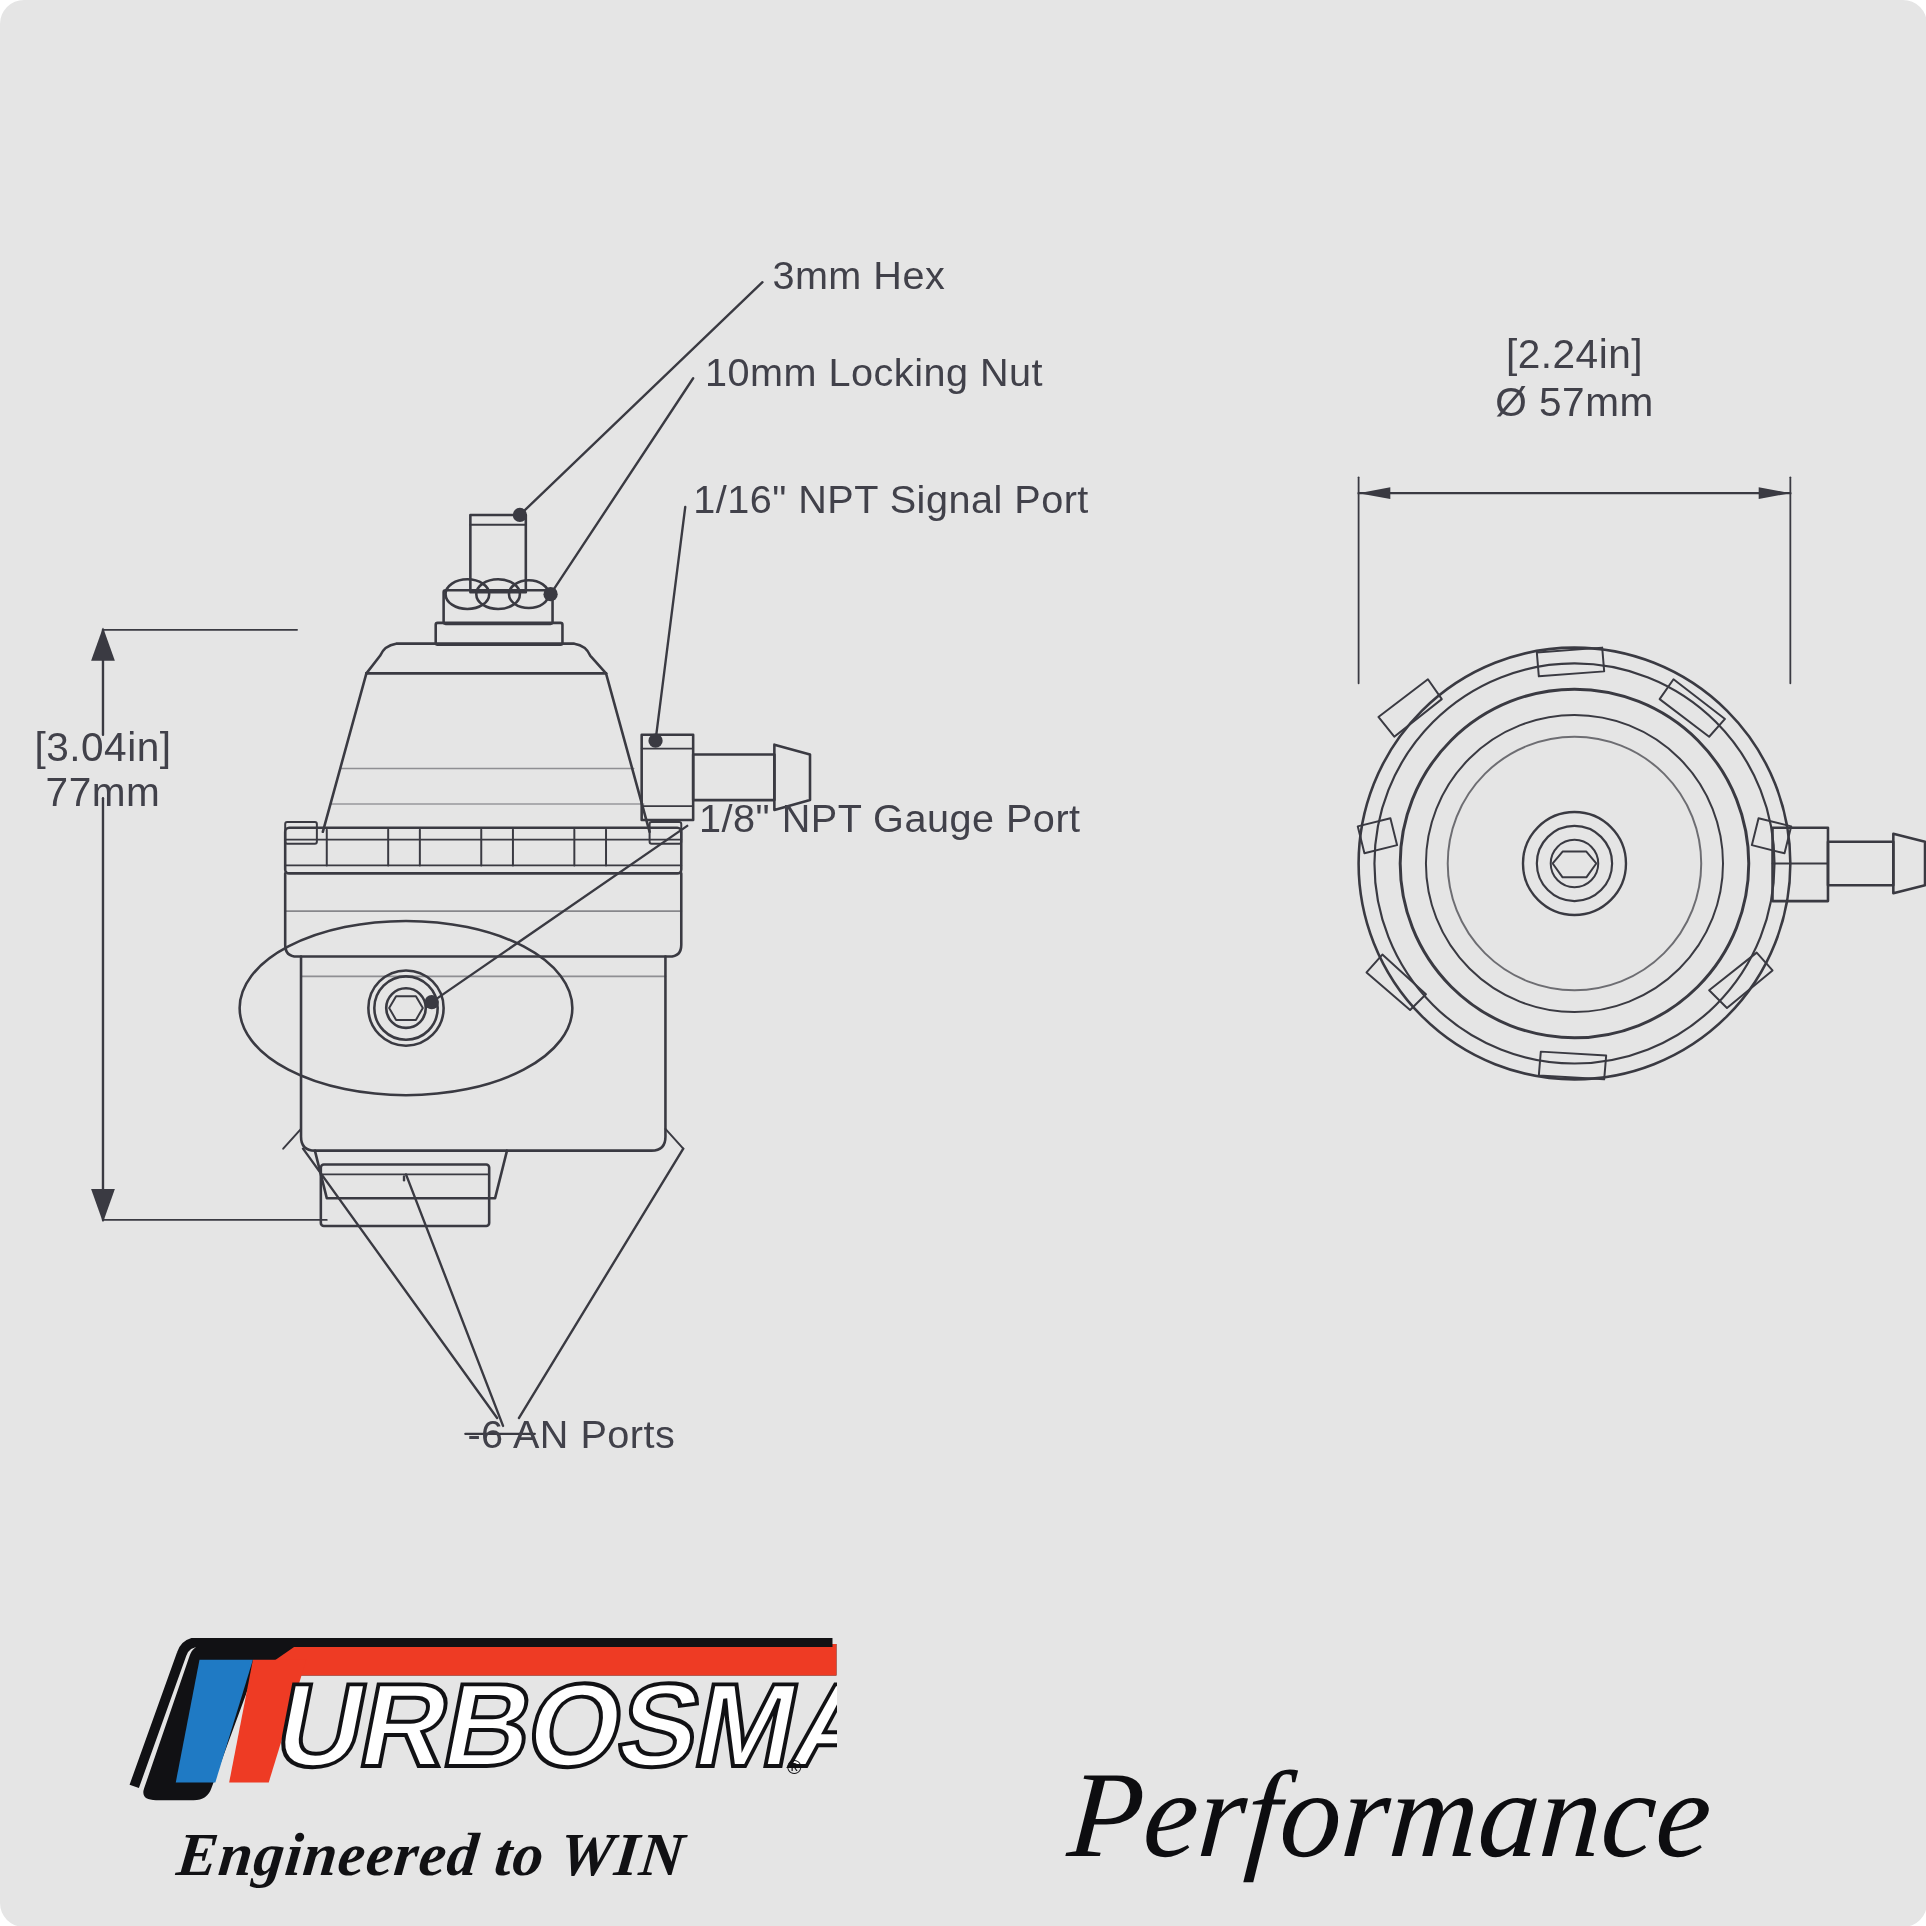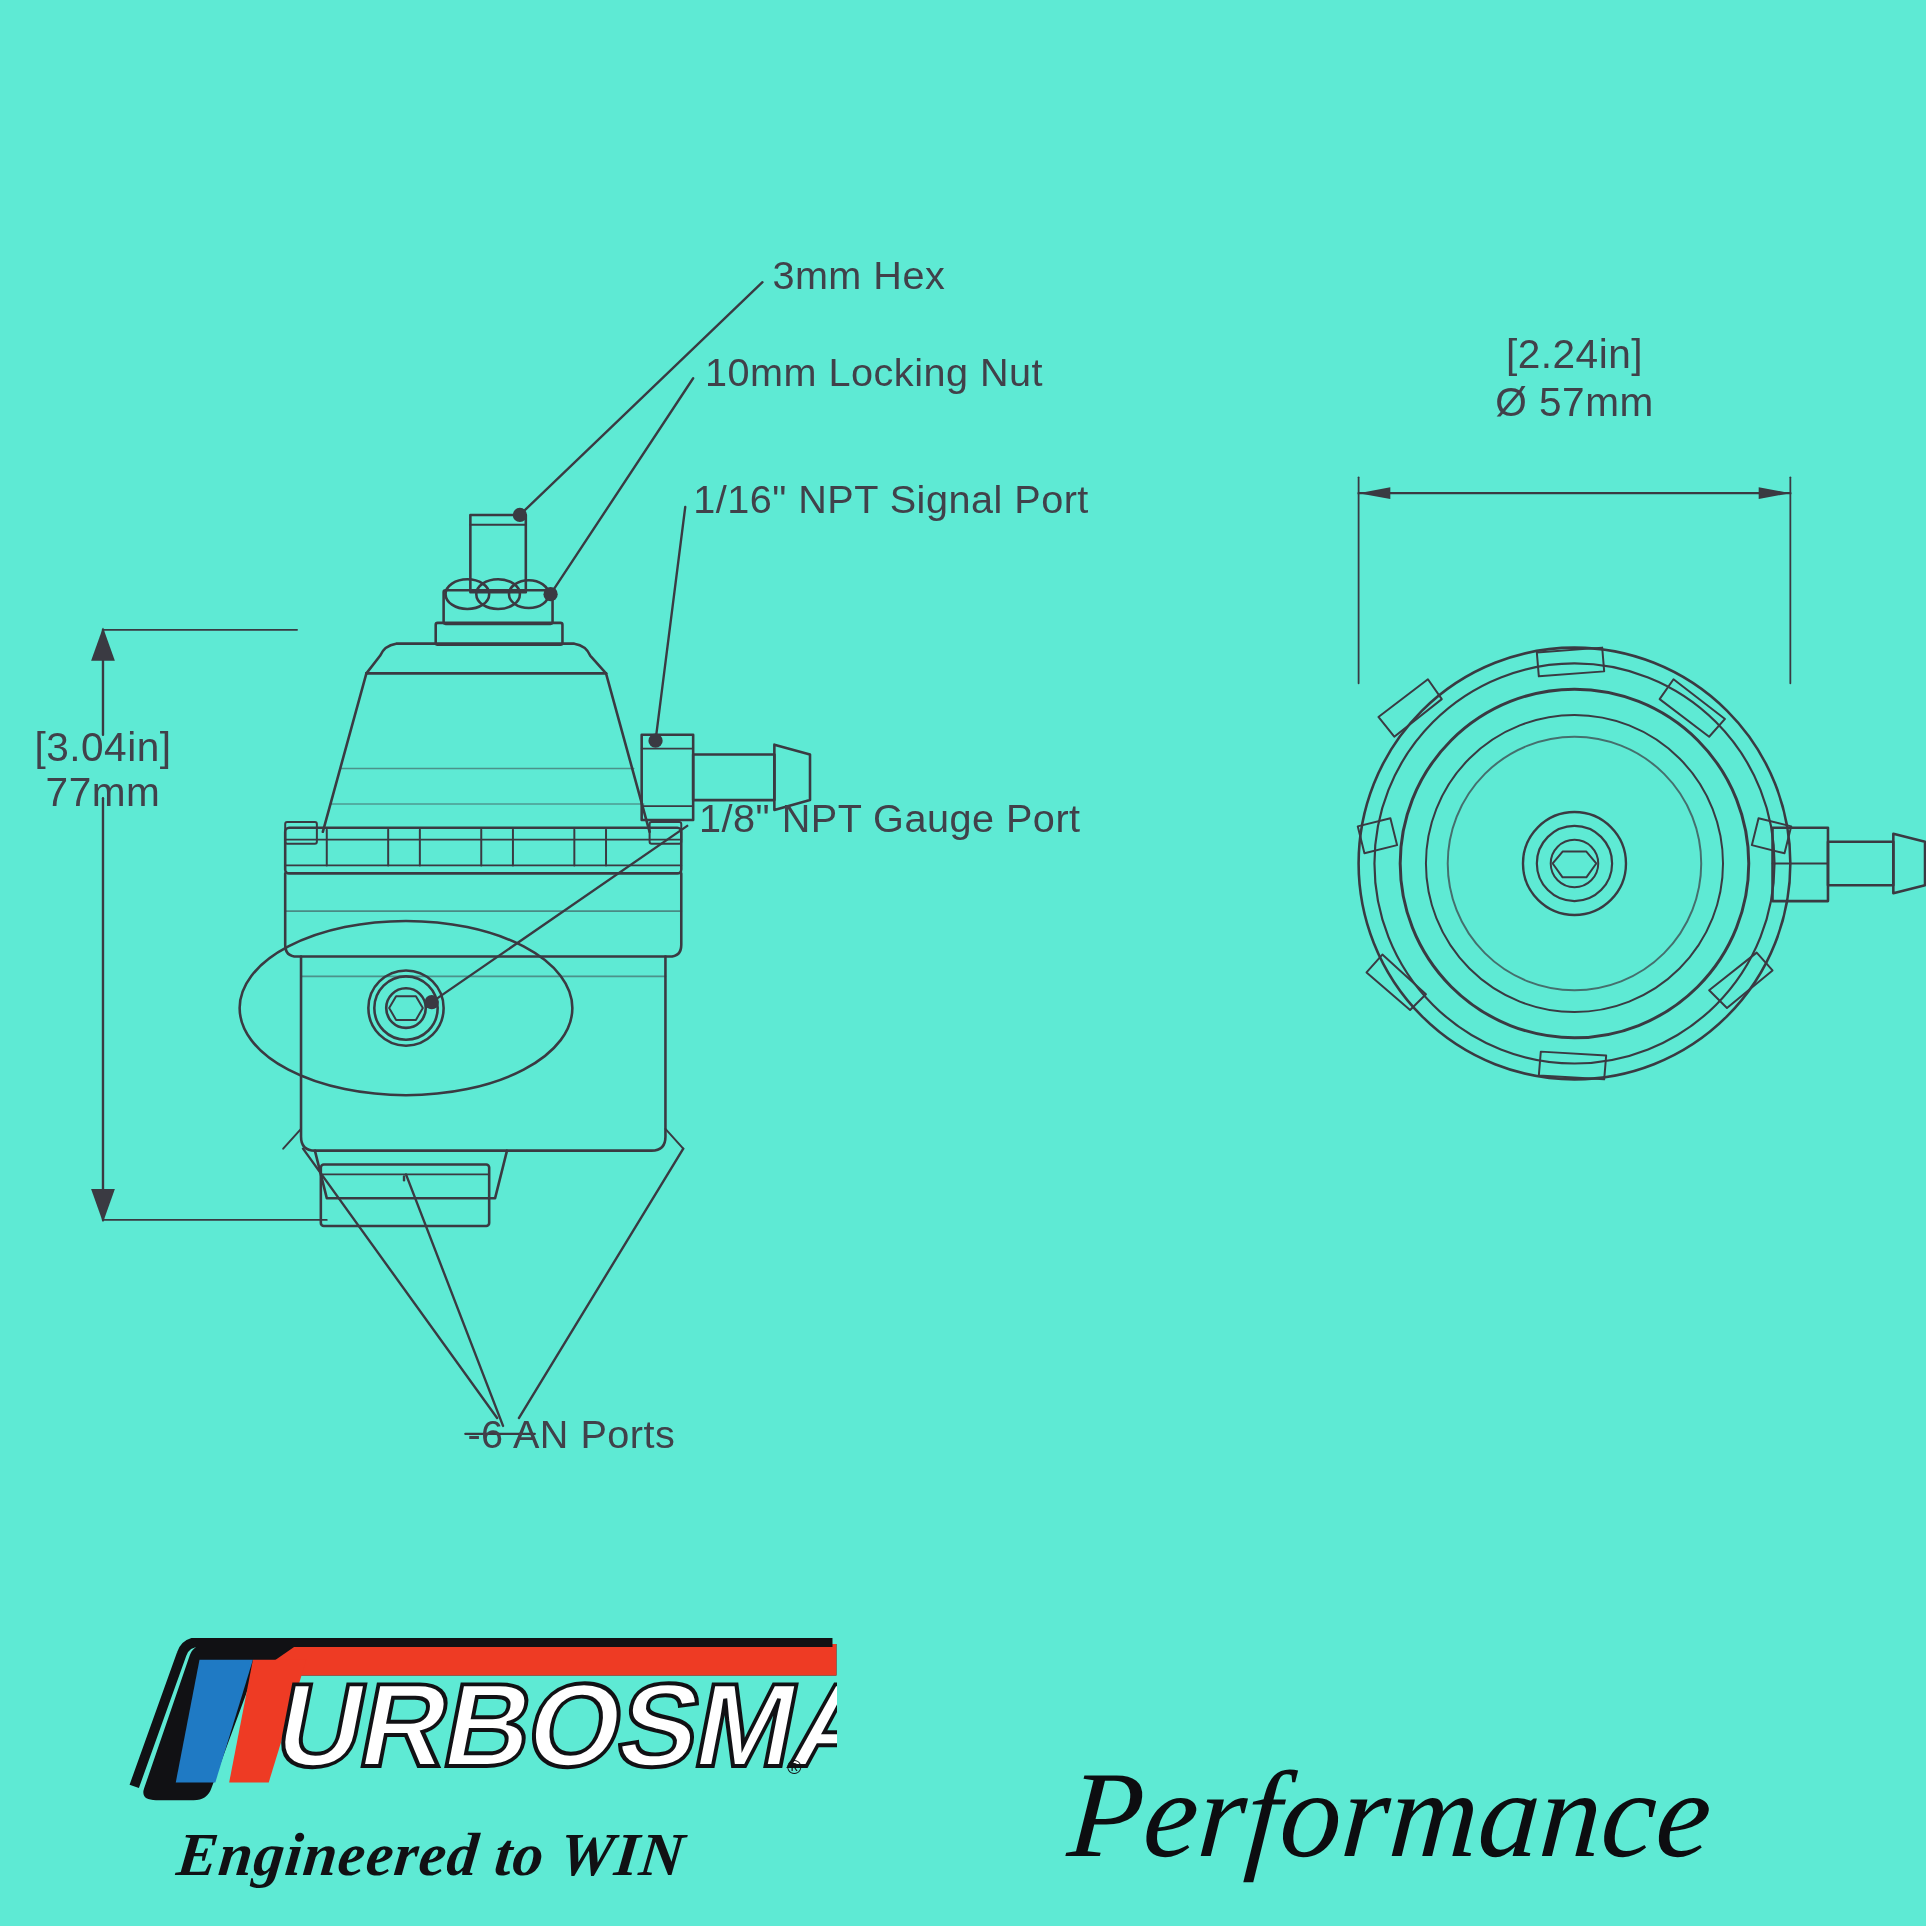--- a/index.html
+++ b/index.html
@@ -12,21 +12,22 @@
     width: 1927px;
     height: 1927px;
     position: relative;
     overflow: hidden;
     font-family: "Liberation Sans", sans-serif;
     color: #3a3a42;
   }
   #sheet {
     position: absolute;
     inset: 0;
-    background: #5eead4;
+    background: #e5e5e5;
+    border-radius: 24px;
   }
   #drawing-svg {
     position: absolute;
     left: 0;
     top: 0;
     width: 1927px;
     height: 1927px;
   }
   .cal-text {
     font-family: "Liberation Sans", sans-serif;

